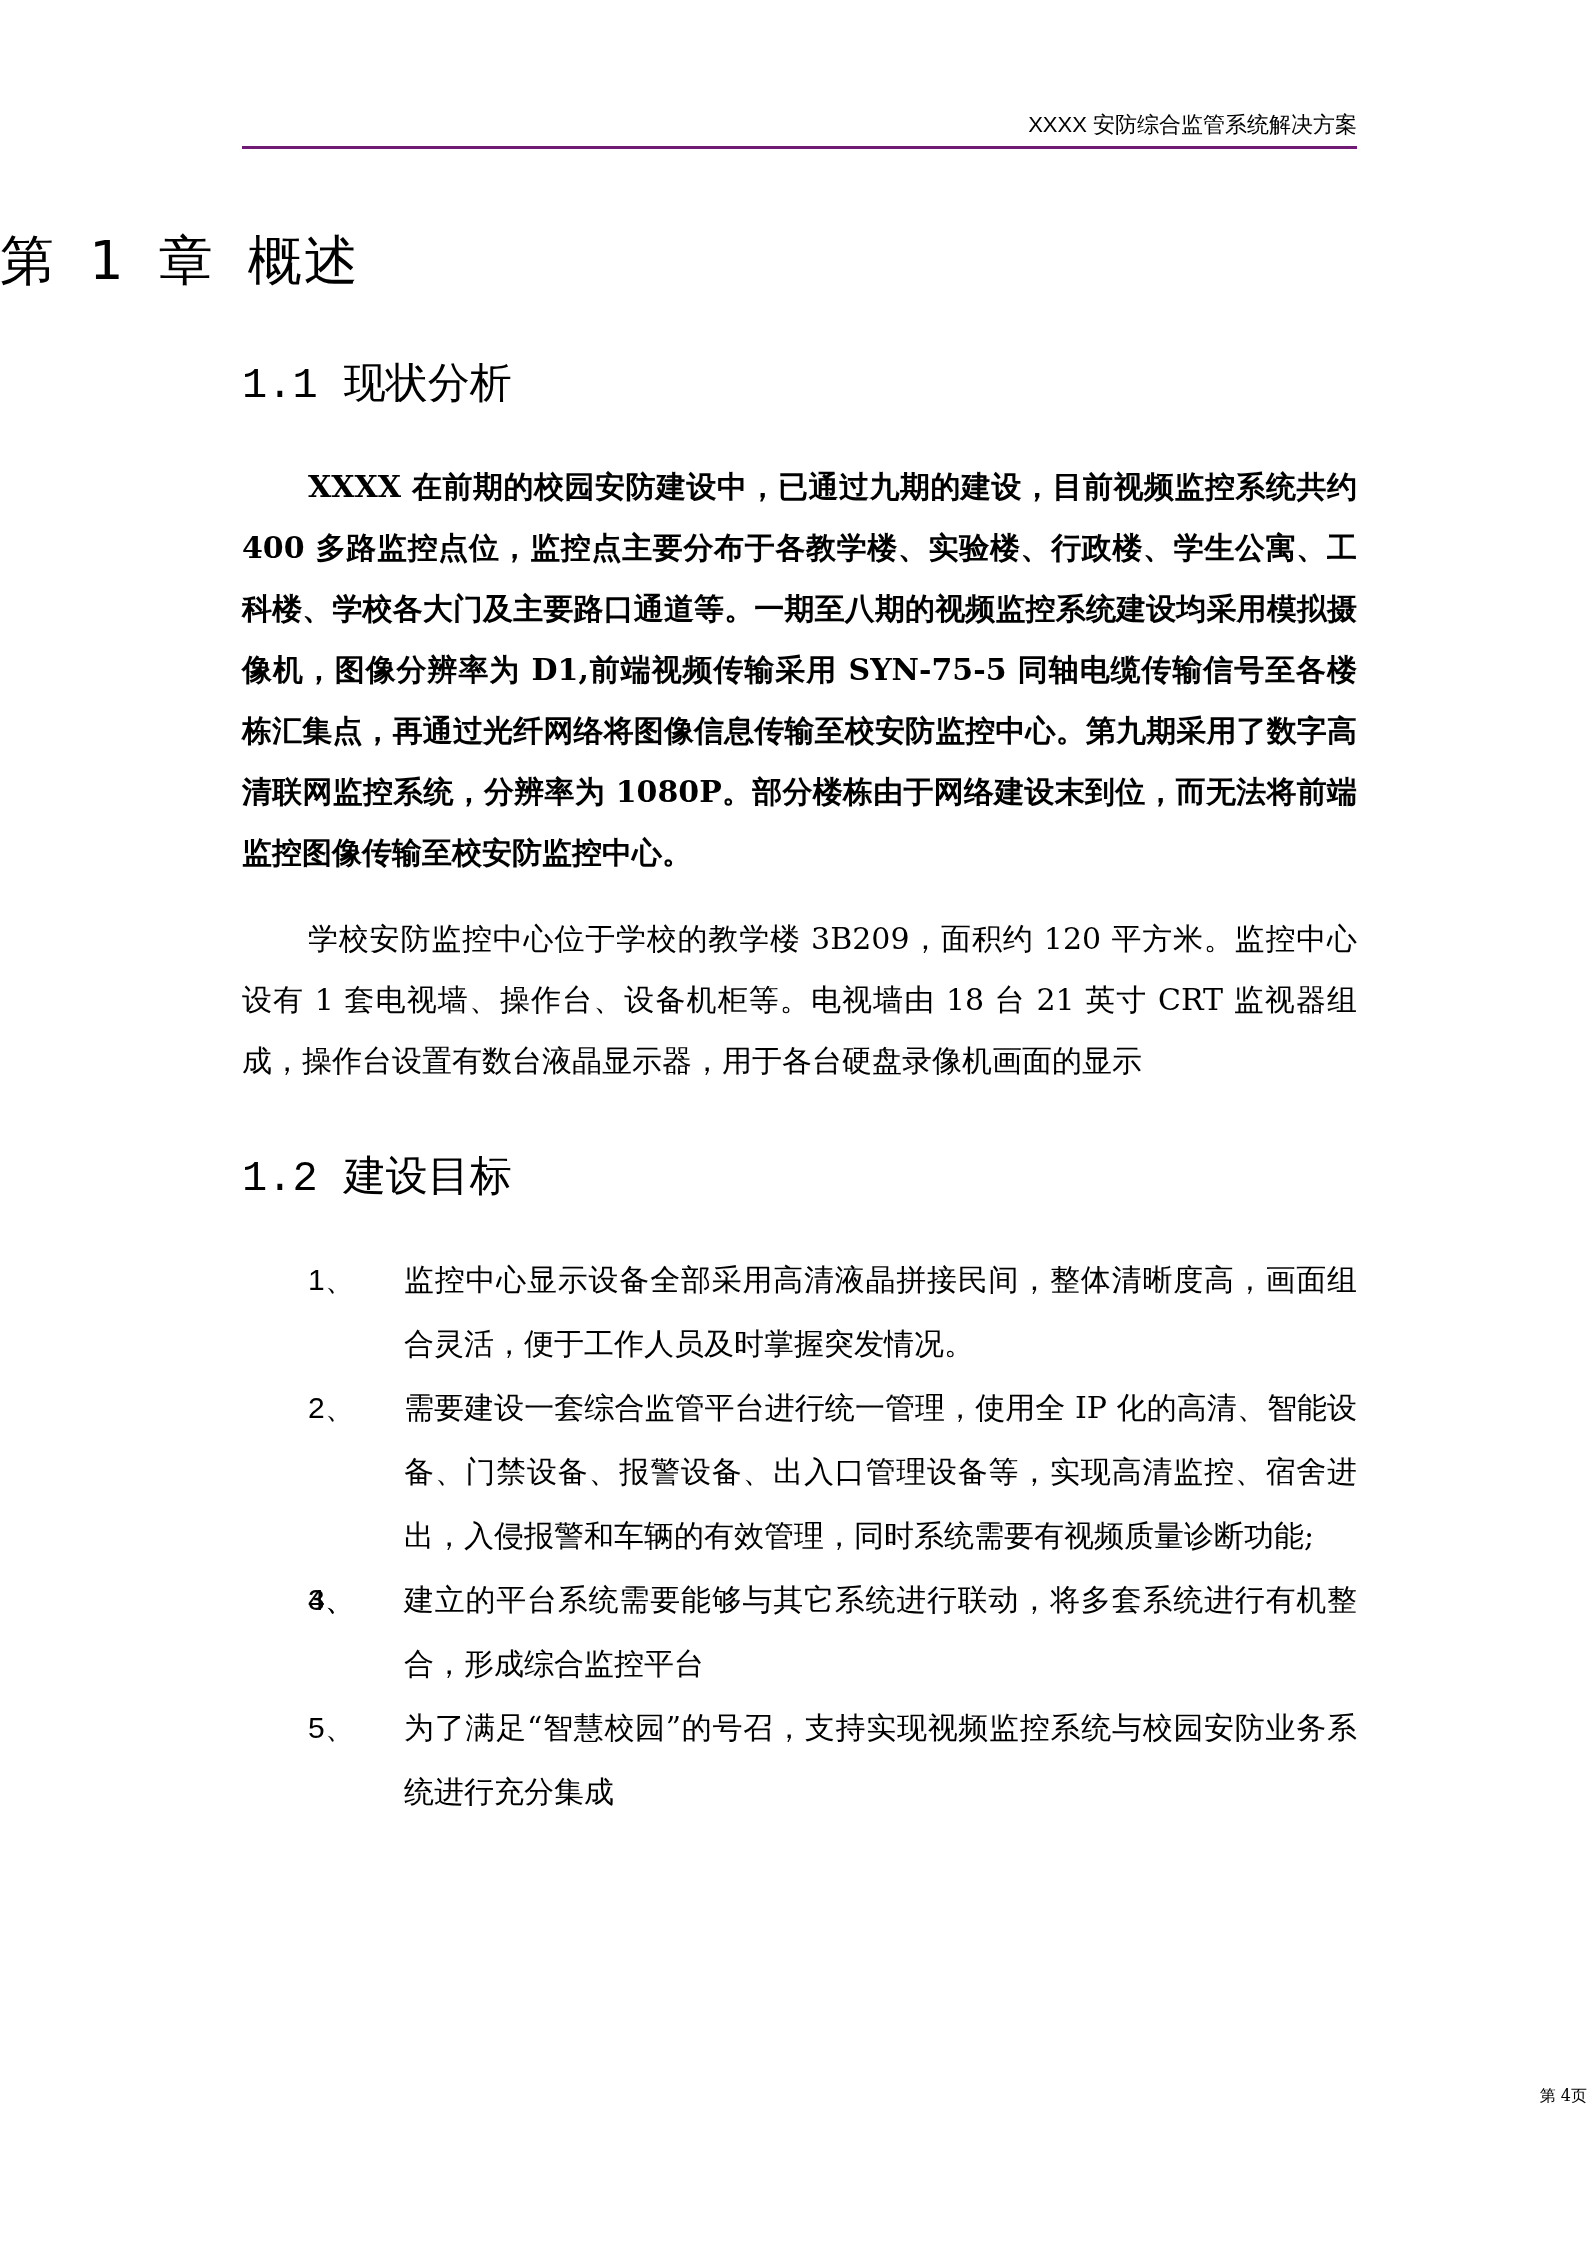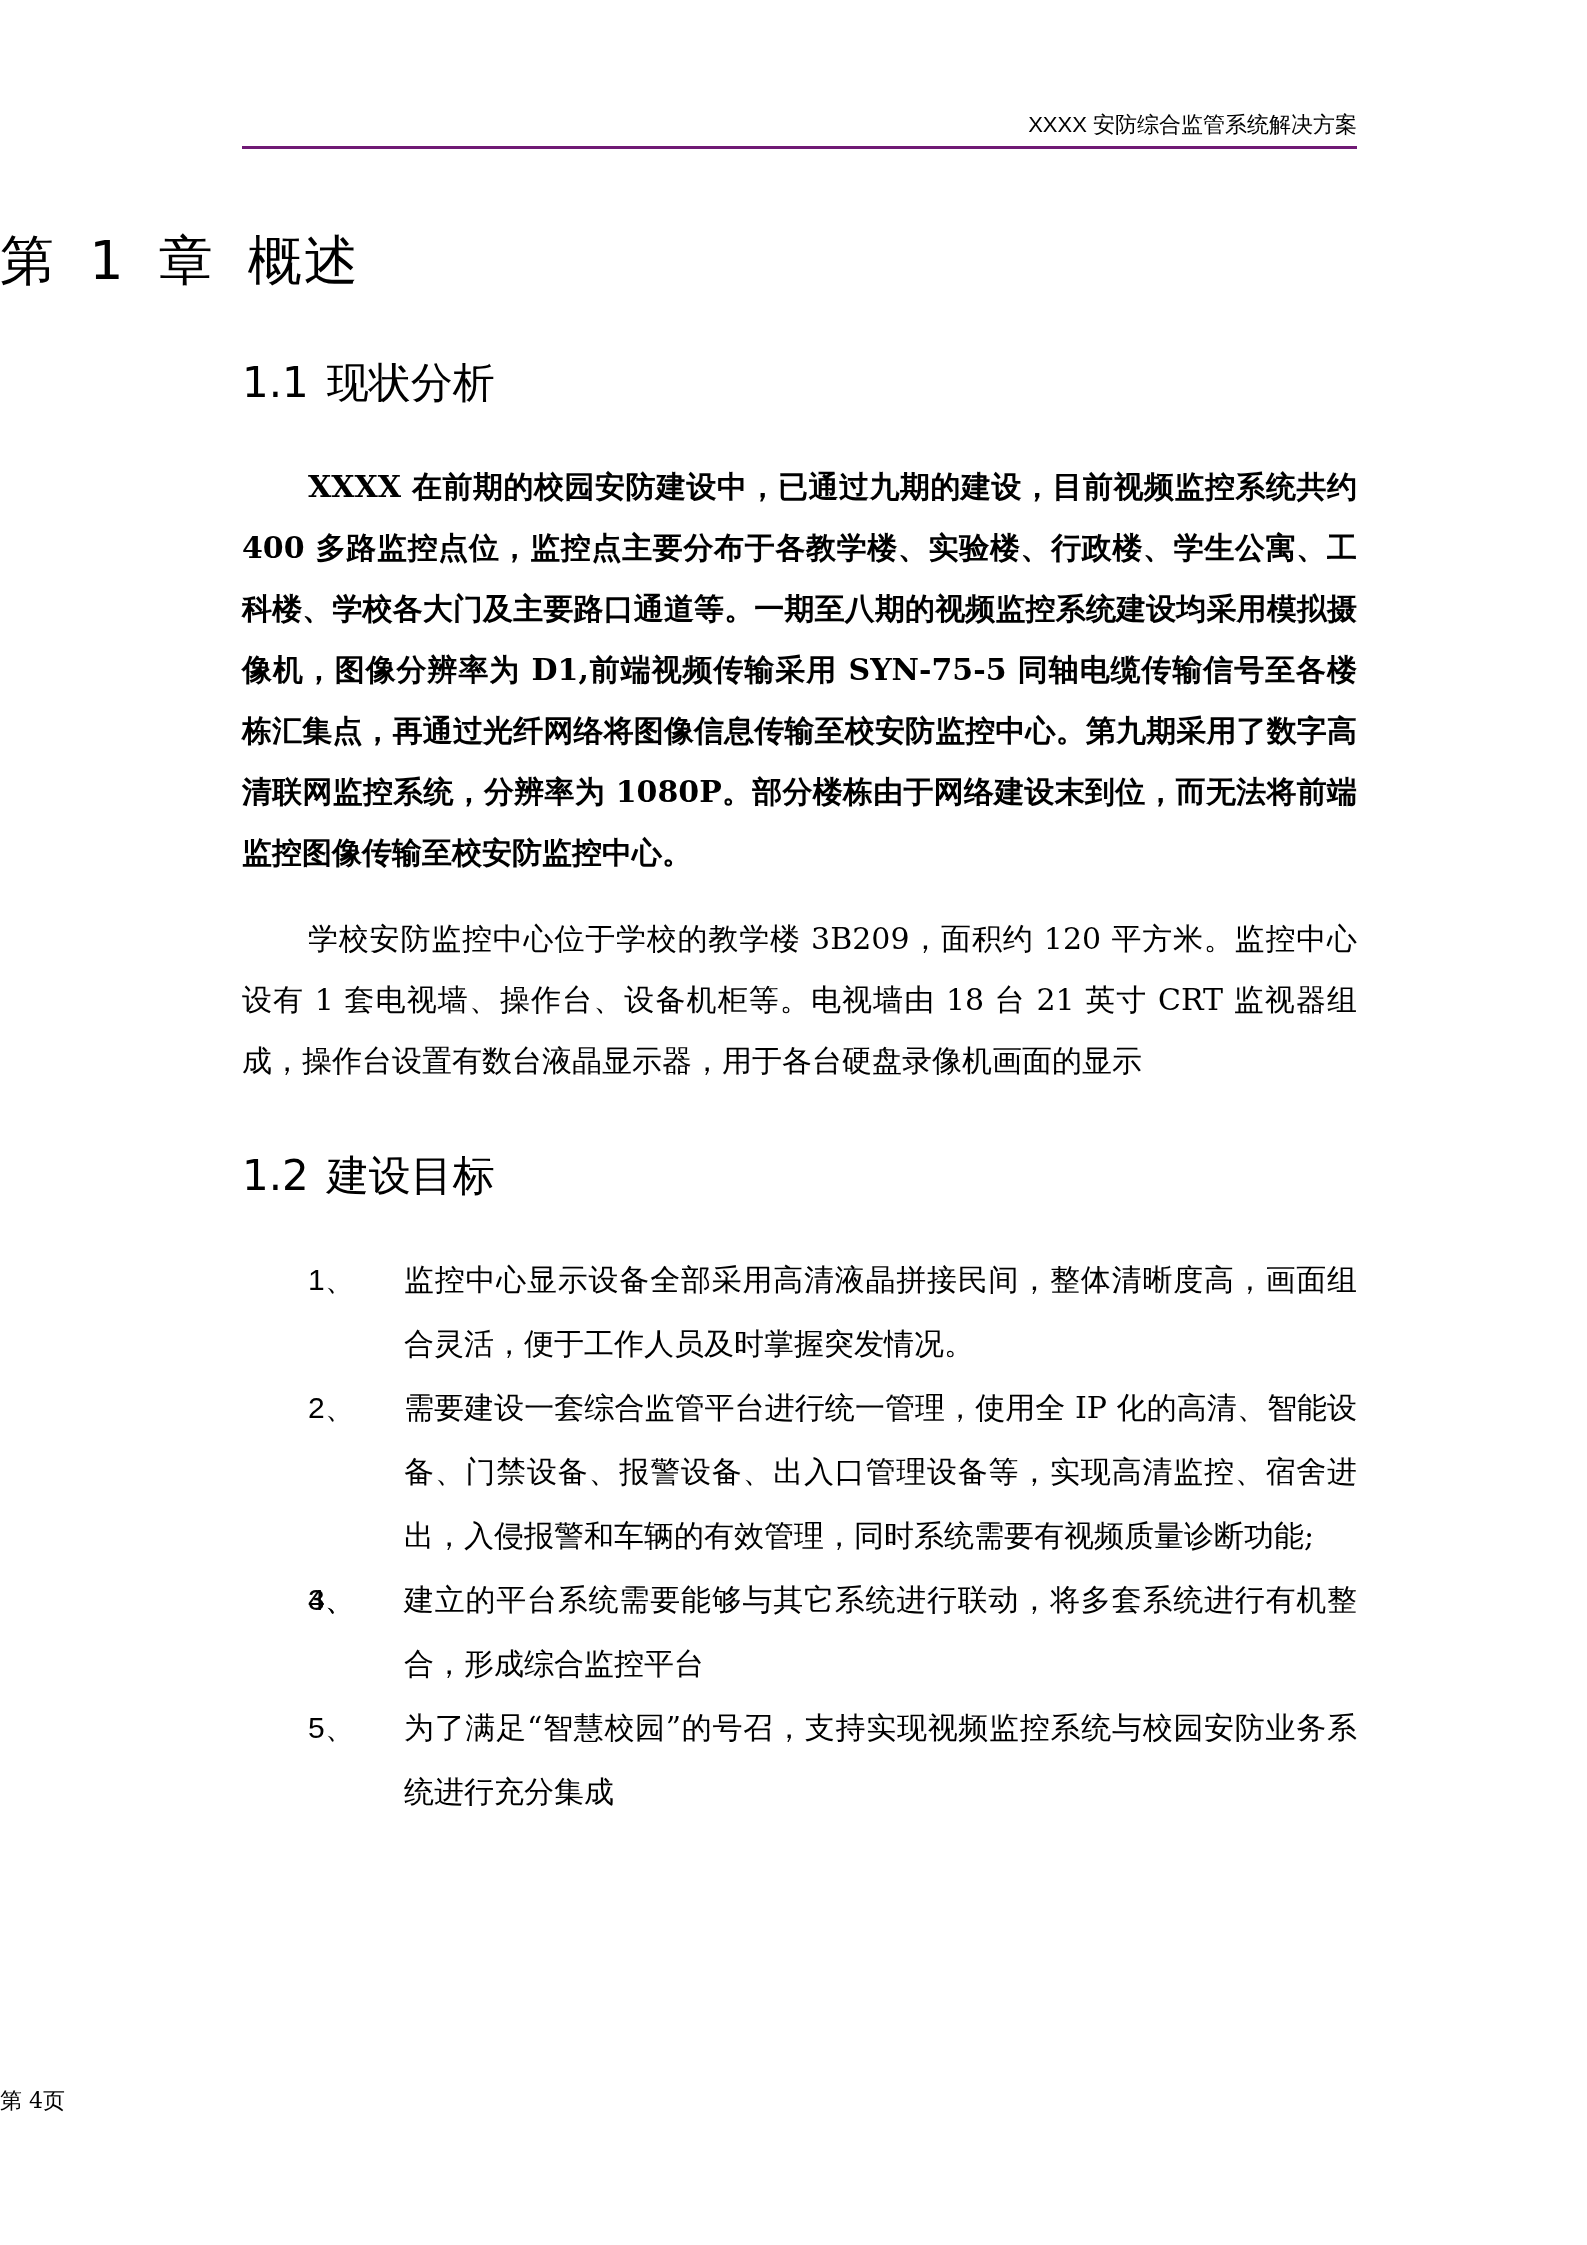--- a/index.html
+++ b/index.html
@@ -1,26 +1,26 @@
 <!DOCTYPE html>
 <html><head>
 <meta charset="utf-8">
 <style>
   html, body { margin: 0; padding: 0; background: #ffffff; }
   body { width: 1587px; height: 2245px; position: relative; overflow: hidden; color: #000; font-family: "DejaVu Serif", "Liberation Serif", serif; }
   .page-header { position: absolute; left: 242px; top: 108px; width: 1115px; height: 38px; border-bottom: 3px solid #701a75; }
   .header-title { position: absolute; right: 0; top: 2px; font-family: "Liberation Sans", "DejaVu Sans", sans-serif; font-size: 22px; color: #000; white-space: nowrap; }
   .chapter-title { position: absolute; left: 0; width: 100%; top: 225px; text-align: left; font-family: "DejaVu Sans", "Liberation Sans", sans-serif; font-size: 54px; word-spacing: 14px; letter-spacing: 2px; }
   .h2 { position: absolute; left: 242px; font-family: "DejaVu Sans", "Liberation Sans", sans-serif; font-size: 42px; }
-  .h2 .num { margin-right: 18px; }
+  .h2 .num { margin-right: 26px; font-family: Liberation Mono, monospace; }
   .para { position: absolute; left: 242px; width: 1115px; font-size: 30px; line-height: 61px; text-align: justify; text-indent: 66px; }
   .list { position: absolute; left: 242px; width: 1115px; }
   .li { position: relative; padding-left: 162px; font-size: 30px; line-height: 64px; text-align: justify; }
   .li .marker { position: absolute; left: 66px; top: 0; font-family: "Liberation Sans", "DejaVu Sans", sans-serif; }
-  .page-footer { position: absolute; left: 0; width: 100%; top: 2086px; text-align: left; font-size: 22px; }
+  .page-footer { position: absolute; left: 0; width: 100%; top: 2086px; text-align: right; font-size: 16px; }
 </style>
 </head>
 <body>
 
 <div class="page-header">
   <span class="header-title">XXXX 安防综合监管系统解决方案</span>
 </div>
 
 <div class="chapter-title">第 1 章 概述</div>
 

